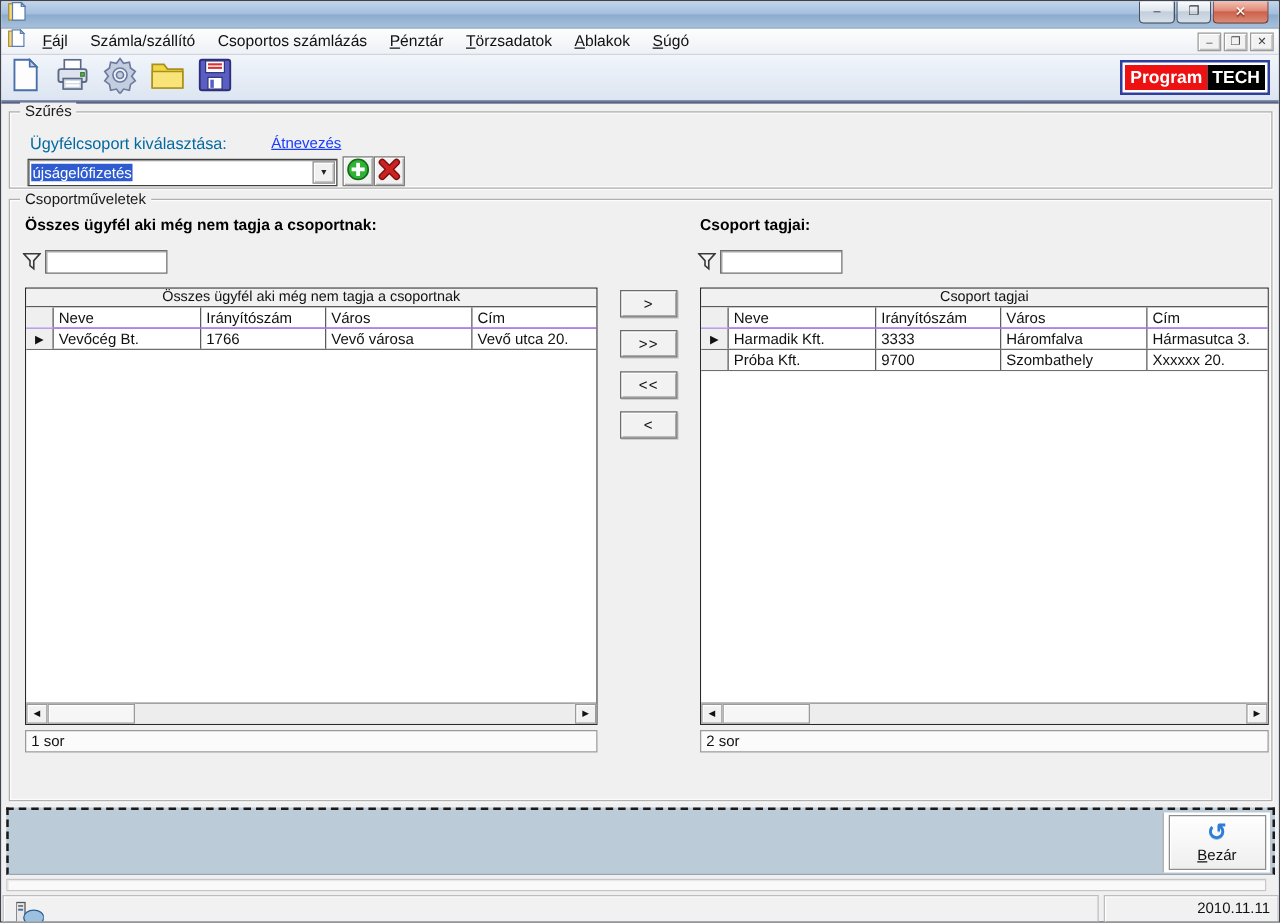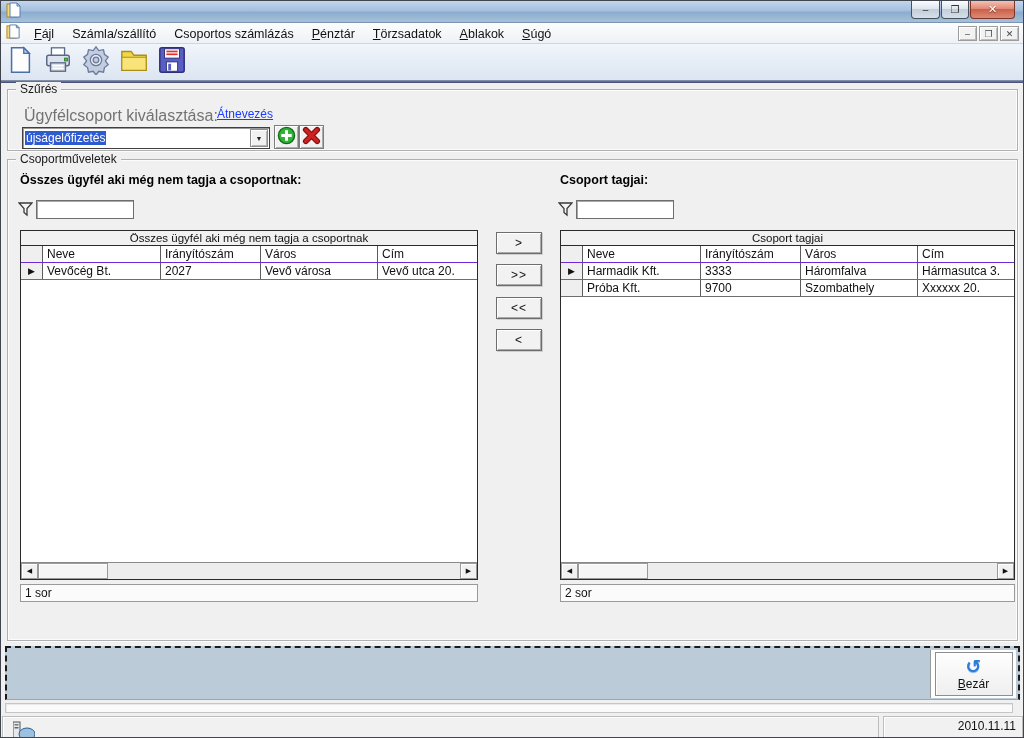--- a/index.html
+++ b/index.html
@@ -46,21 +46,21 @@
   .logo .lg-black{background:#000;}
 
   
   .form{position:absolute;left:0;top:82px;width:100%;height:656px;background:#f0f0f0;}
 
   .groupbox{position:absolute;border:1px solid #b0b0b0;box-shadow:inset 0 0 0 1px #fcfcfc,1px 1px 0 #fcfcfc;}
   .gb-legend{position:absolute;top:-8px;left:8px;background:#f0f0f0;padding:0 4px;
     font-size:12px;color:#1a1a1a;line-height:14px;}
 
   .gb-filter{left:6px;top:6px;width:1011px;height:62px;}
-  .lbl{position:absolute;font-size:16px;color:#737373;white-space:nowrap;}
+  .lbl{position:absolute;font-size:13px;color:#0369a1;white-space:nowrap;}
   .link{position:absolute;font-size:12px;color:#1a3cff;text-decoration:underline;white-space:nowrap;}
 
   .combo{position:absolute;left:14px;top:37px;width:248px;height:22px;background:#fff;
     border:1px solid #404040;box-shadow:inset 1px 1px 0 #9a9a9a;display:flex;align-items:center;}
   .combo-text{flex:1;font-size:12px;padding-left:2px;overflow:hidden;white-space:nowrap;}
   .combo-text .sel{background:#2f5bd0;color:#fff;padding:1px 1px;}
   .combo-btn{width:18px;height:18px;margin-right:1px;background:#f1f1f1;border:1px solid #8d8d8d;
     box-shadow:inset 1px 1px 0 #fff,inset -1px -1px 0 #b5b5b5;
     display:flex;align-items:center;justify-content:center;font-size:7px;color:#222;}
   .sq-btn{position:absolute;width:25px;height:24px;background:#f1f1f1;border:1px solid #7d7d7d;
@@ -209,20 +209,24 @@
       <span>
         <svg width="30" height="30" viewBox="0 0 32 32">
           <rect x="3" y="3" width="26" height="26" rx="2" fill="#5a5ec2" stroke="#2c2f7a" stroke-width="1.6"></rect>
           <rect x="8" y="4" width="16" height="10" fill="#fff" stroke="#2c2f7a"></rect>
           <rect x="10" y="6" width="12" height="1.8" fill="#e03030"></rect>
           <rect x="10" y="9" width="12" height="1.8" fill="#e03030"></rect>
           <rect x="10" y="18" width="12" height="10" fill="#fff" stroke="#2c2f7a"></rect>
           <rect x="12" y="20" width="3" height="7" fill="#5a5ec2"></rect>
         </svg>
       </span>
+    </span>
+    <span class="logo">
+      <span class="lg-red">Program</span>
+      <span class="lg-black">TECH</span>
     </span>
   </div>
   <div class="toolbar-edge"></div>
 
   <div class="form">
 
     <div class="groupbox gb-filter">
       <span class="gb-legend">Szűrés</span>
       <span class="lbl" style="left:16px;top:17px;">Ügyfélcsoport kiválasztása:</span>
       <span class="link" style="left:209px;top:17px;">Átnevezés</span>
@@ -266,21 +270,21 @@
             <div class="cell c0"></div>
             <div class="cell c1">Neve</div>
             <div class="cell c2">Irányítószám</div>
             <div class="cell c3">Város</div>
             <div class="cell c4">Cím</div>
           </div>
         <div class="grid-rows">
             <div class="grid-row">
               <div class="cell c0">▶</div>
               <div class="cell c1">Vevőcég Bt.</div>
-              <div class="cell c2">2027</div>
+              <div class="cell c2">1766</div>
               <div class="cell c3">Vevő városa</div>
               <div class="cell c4">Vevő utca 20.</div>
             </div>
           </div>
         <div class="grid-body"></div>
         <div class="grid-scroll">
           <span class="sc-btn">◀</span>
           <span class="sc-thumb"></span>
           <span class="sc-track"></span>
           <span class="sc-btn">▶</span>

